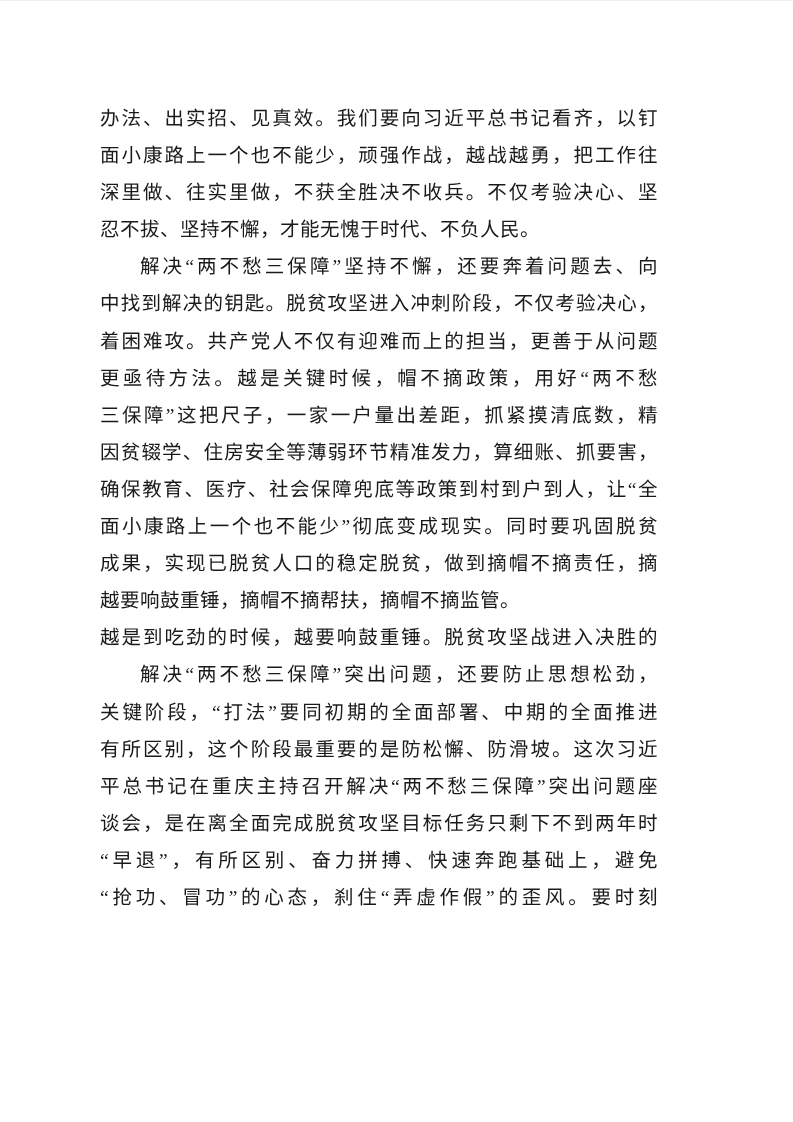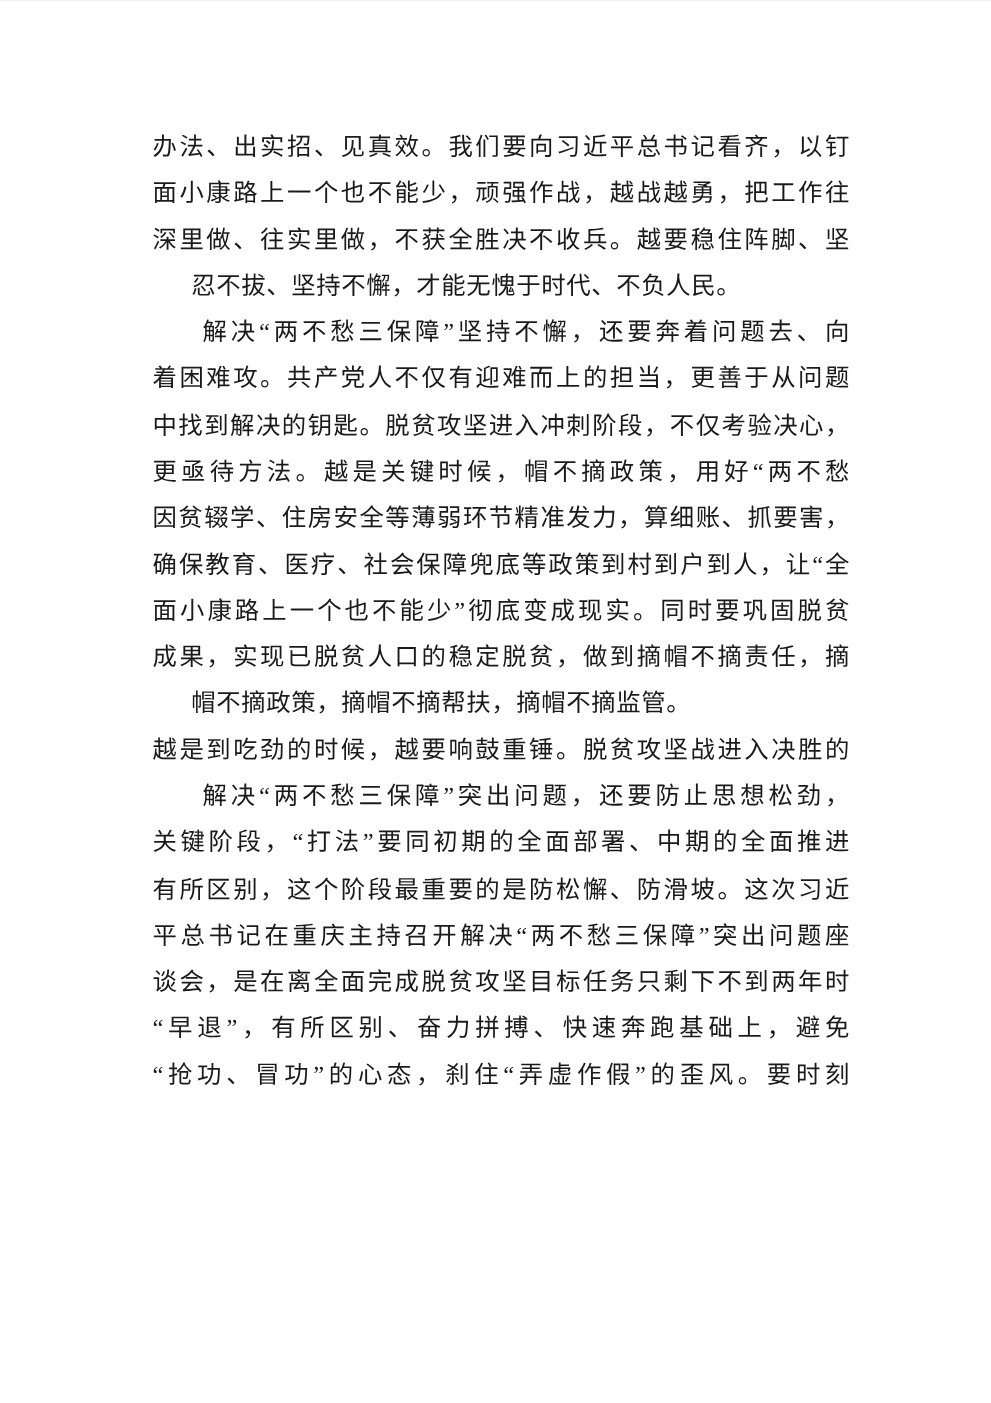--- a/index.html
+++ b/index.html
@@ -11,21 +11,21 @@
     position: relative;
     width: 793px;
     height: 1122px;
     background: #ffffff;
     overflow: hidden;
     box-sizing: border-box;
     border-top: 1px solid #f0f0f0;
   }
   .doc-body {
     position: absolute;
-    left: 122px;
+    left: 100px;
     top: 99px;
     width: 558px;
     font-family: "Liberation Serif", serif;
     font-size: 19.5px;
     line-height: 37.1px;
     color: #1a1a1a;
     letter-spacing: 0.5px;
   }
   .paragraph {
     margin: 0;
@@ -34,47 +34,47 @@
   .line {
     text-align: justify;
     text-align-last: justify;
     text-justify: inter-ideograph;
     white-space: normal;
     height: 37.1px;
     overflow: visible;
   }
   .line.para-end {
     text-align-last: left;
-    margin-left: 31px;
   }
   .line.indent {
     text-indent: 40px;
   }
 </style>
 </head>
 <body>
 
 <div class="page">
   <div class="doc-body" id="doc-body">
       <div class="paragraph">
         <div class="line">办法、出实招、见真效。我们要向习近平总书记看齐，以钉</div>
         <div class="line">面小康路上一个也不能少，顽强作战，越战越勇，把工作往</div>
-        <div class="line">深里做、往实里做，不获全胜决不收兵。越要稳住阵脚、坚</div>
+        <div class="line">深里做、往实里做，不获全胜决不收兵。不仅考验决心、坚</div>
         <div class="line para-end">忍不拔、坚持不懈，才能无愧于时代、不负人民。</div>
       </div>
       <div class="paragraph">
         <div class="line indent">解决“两不愁三保障”坚持不懈，还要奔着问题去、向</div>
+        <div class="line">中找到解决的钥匙。脱贫攻坚进入冲刺阶段，不仅考验决心，</div>
         <div class="line">着困难攻。共产党人不仅有迎难而上的担当，更善于从问题</div>
-        <div class="line">中找到解决的钥匙。脱贫攻坚进入冲刺阶段，不仅考验决心，</div>
         <div class="line">更亟待方法。越是关键时候，帽不摘政策，用好“两不愁</div>
+        <div class="line">三保障”这把尺子，一家一户量出差距，抓紧摸清底数，精</div>
         <div class="line">因贫辍学、住房安全等薄弱环节精准发力，算细账、抓要害，</div>
         <div class="line">确保教育、医疗、社会保障兜底等政策到村到户到人，让“全</div>
         <div class="line">面小康路上一个也不能少”彻底变成现实。同时要巩固脱贫</div>
         <div class="line">成果，实现已脱贫人口的稳定脱贫，做到摘帽不摘责任，摘</div>
-        <div class="line para-end">帽不摘政策，摘帽不摘帮扶，摘帽不摘监管。</div>
+        <div class="line para-end">越要响鼓重锤，摘帽不摘帮扶，摘帽不摘监管。</div>
       </div>
       <div class="paragraph">
         <div class="line">越是到吃劲的时候，越要响鼓重锤。脱贫攻坚战进入决胜的</div>
         <div class="line indent">解决“两不愁三保障”突出问题，还要防止思想松劲，</div>
         <div class="line">关键阶段，“打法”要同初期的全面部署、中期的全面推进</div>
         <div class="line">有所区别，这个阶段最重要的是防松懈、防滑坡。这次习近</div>
         <div class="line">平总书记在重庆主持召开解决“两不愁三保障”突出问题座</div>
         <div class="line">谈会，是在离全面完成脱贫攻坚目标任务只剩下不到两年时</div>
         <div class="line">“早退”，有所区别、奋力拼搏、快速奔跑基础上，避免</div>
         <div class="line">“抢功、冒功”的心态，刹住“弄虚作假”的歪风。要时刻</div>

